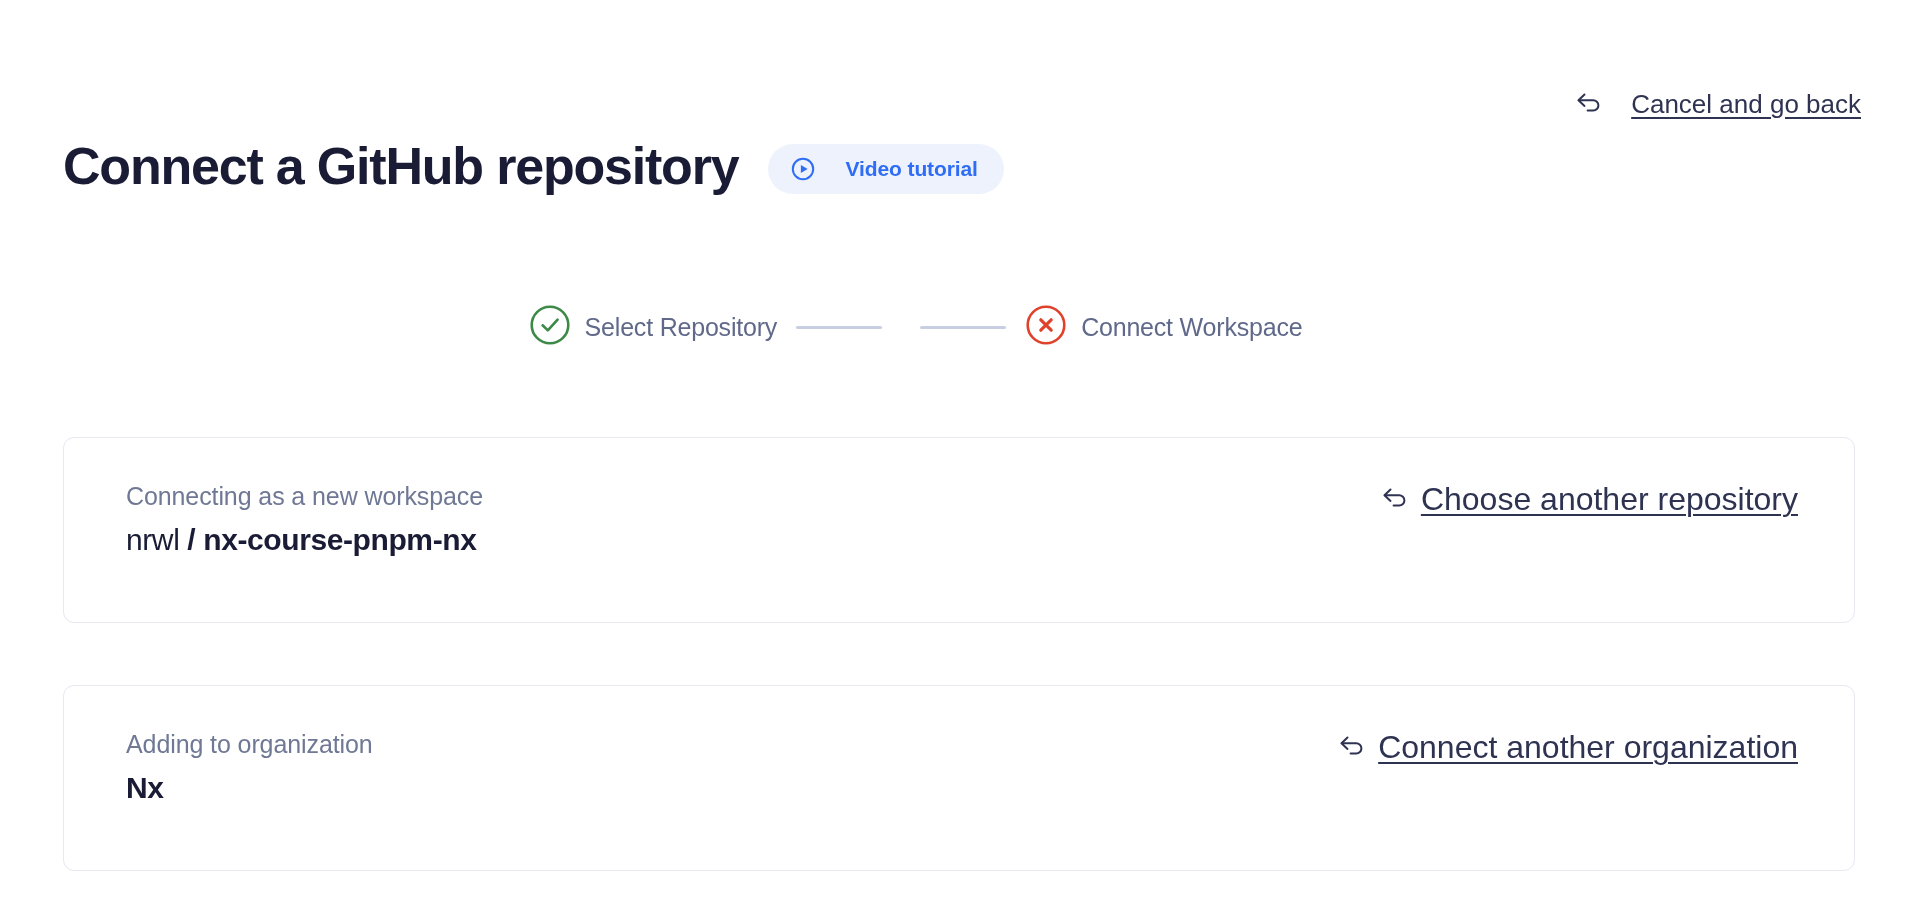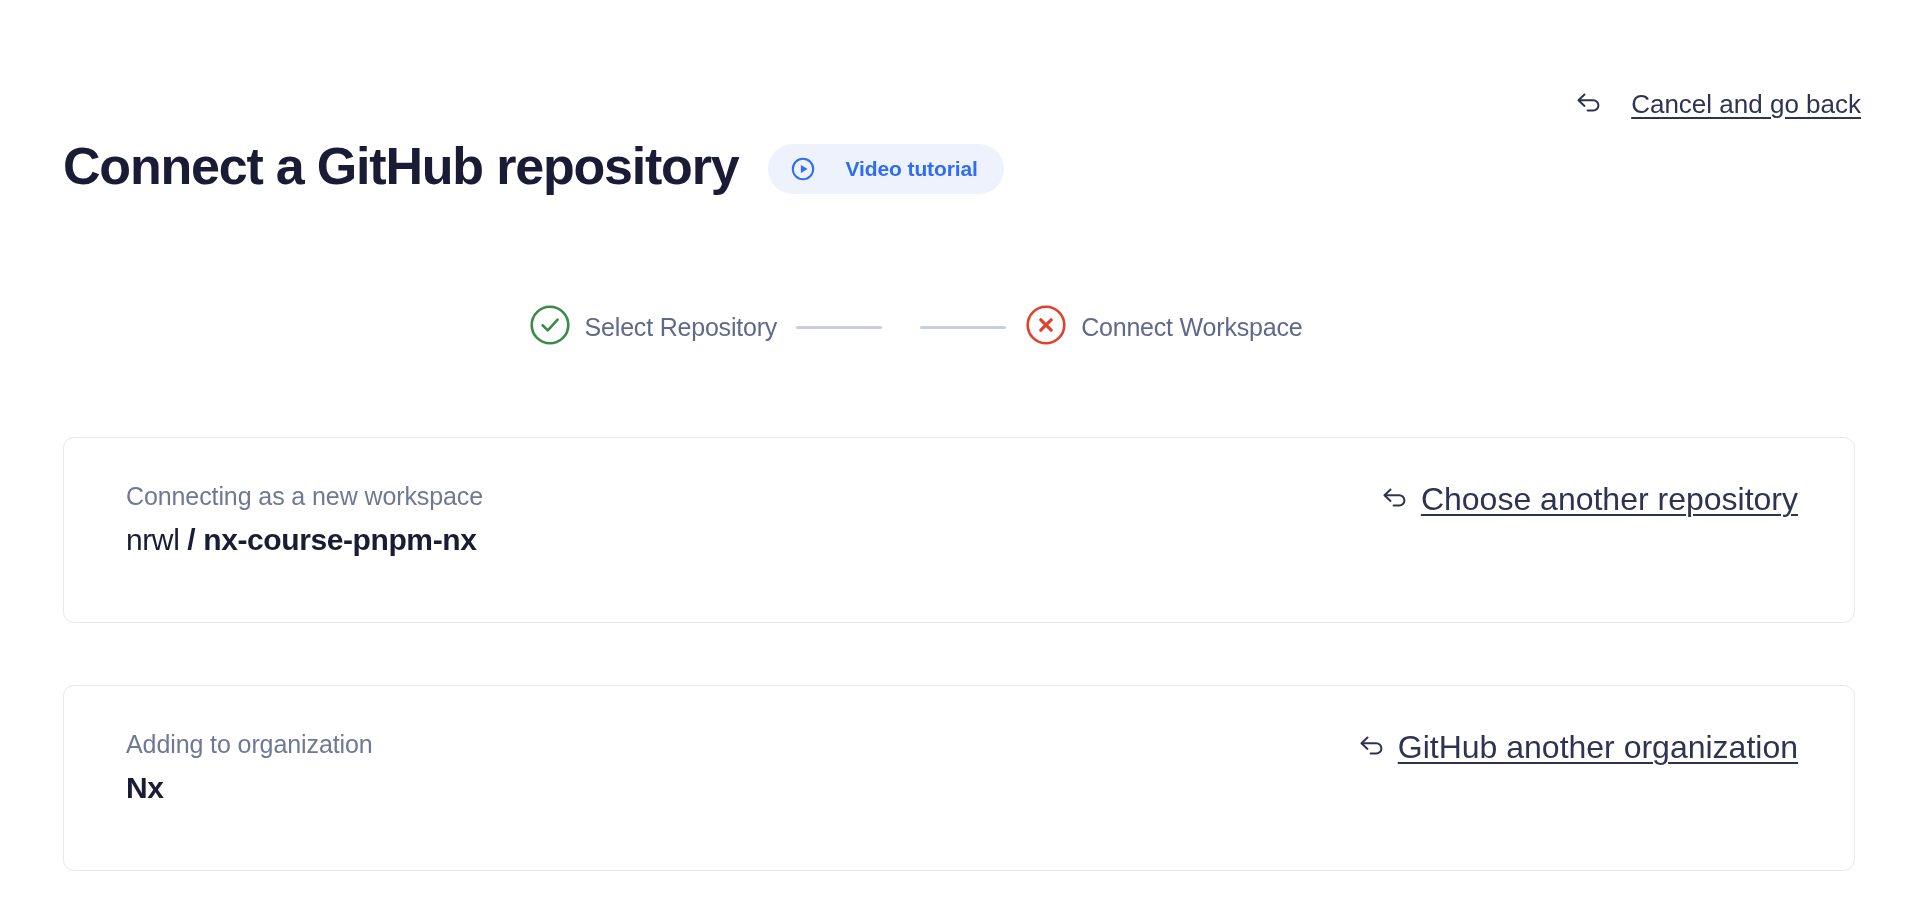--- a/index.html
+++ b/index.html
@@ -271,17 +271,17 @@
       <div class="card-value single">Nx</div>
     </div>
 
     <a class="card-link" href="#">
       <span class="back-arrow">
         <svg width="28" height="24" viewBox="0 0 28 24" fill="none" aria-hidden="true">
           <path d="M9.5 4.5 L3.5 10.2 L9.5 15.9" stroke="#2f3352" stroke-width="2" stroke-linecap="round" stroke-linejoin="round"></path>
           <path d="M3.8 10.2 H18.2 a5.2 5.2 0 0 1 0 10.4 H12.6" stroke="#2f3352" stroke-width="2" stroke-linecap="round" stroke-linejoin="round"></path>
         </svg>
       </span>
-      <span class="link-text">GitHub another organization</span>
+      <span class="link-text">Connect another organization</span>
     </a>
   </section>
 
 </div>
 
 </body></html>

